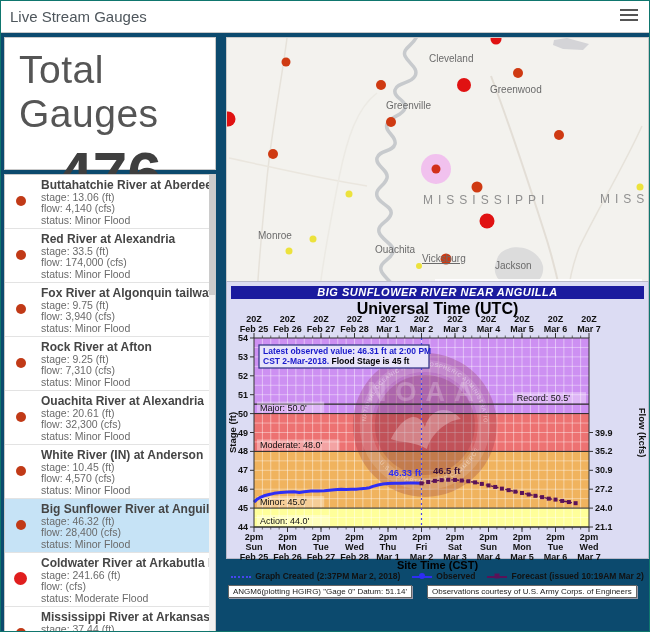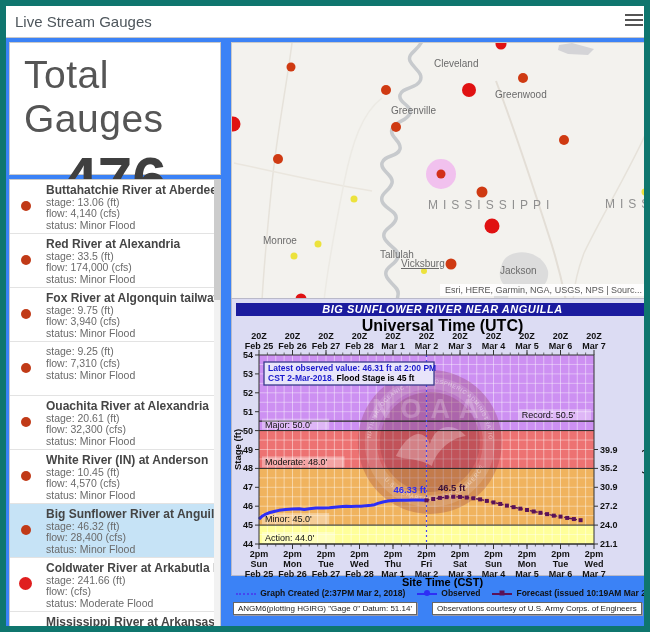--- a/index.html
+++ b/index.html
@@ -1,18 +1,18 @@
 <!DOCTYPE html>
 <html><head>
 <meta charset="utf-8">
 <style>
   * { margin:0; padding:0; box-sizing:border-box; }
   html,body { width:650px; height:632px; }
   body { font-family:"Liberation Sans", sans-serif; background:#e7e7e7; }
-  .app { position:relative; width:650px; height:632px; background:#3b82f6; overflow:hidden; border:6px solid #0f766e; }
+  .app { position:relative; width:650px; height:632px; background:#0c4a6e; overflow:hidden; border:1px solid #0f766e; }
 
   
   .header { position:absolute; left:0; top:0; width:650px; height:32px; background:#fff; border-bottom:1px solid #c8c8c8; }
   .header-title { position:absolute; left:9px; top:7px; font-size:15px; color:#4e565c; }
   .menu-icon { position:absolute; right:13px; top:8px; width:18px; height:14px; cursor:pointer; }
   .menu-icon span { display:block; height:2px; background:#555; margin-bottom:3px; }
 
   .card { position:absolute; background:#fff; border:1px solid #c9c9c9; }
 
   
@@ -38,21 +38,21 @@
   .map-label.spaced { font-size:12px; letter-spacing:5px; color:#8f8f8f; }
   .marker { position:absolute; border-radius:50%; transform:translate(-50%,-50%); cursor:pointer; }
   .marker.minor { background:#cf3a12; }
   .marker.moderate { background:#e01212; }
   .marker.action { background:#ece23c; }
   .halo { position:absolute; width:30px; height:30px; border-radius:50%; background:rgba(240,160,238,.6); transform:translate(-50%,-50%); }
   .halo .center { position:absolute; left:50%; top:50%; width:9px; height:9px; border-radius:50%; background:#d2301a; transform:translate(-50%,-50%); }
   .attribution { position:absolute; right:6px; bottom:3px; background:rgba(255,255,255,.85); padding:1px 5px; font-size:9px; color:#555; }
 
   
-  .chart { left:225px; top:292px; width:423px; height:278px; background:#dcdcf3; border:1px solid #b9b9c9; }
+  .chart { left:225px; top:280px; width:423px; height:278px; background:#dcdcf3; border:1px solid #b9b9c9; }
   .ch-titlebar { position:absolute; left:4px; top:4px; width:413px; height:13px; background:#1b1b9e; color:#fff;
                  font-size:11px; font-weight:bold; font-style:italic; text-align:center; line-height:13px; letter-spacing:.5px; z-index:3; }
   .ch-utc { position:absolute; left:0; top:18px; width:100%; text-align:center; font-size:16px; font-weight:bold; color:#000; z-index:3; }
   .ch-sitetime { position:absolute; left:0; top:277px; width:100%; text-align:center; font-size:11px; font-weight:bold; color:#000; z-index:3; }
   .ch-legend { position:absolute; left:0; top:289px; width:100%; display:flex; justify-content:center; gap:12px; align-items:center;
                font-size:8.5px; font-weight:bold; color:#111; z-index:3; }
   .leg-item { display:flex; align-items:center; gap:4px; }
   .sw { position:relative; display:inline-block; width:20px; height:7px; }
   .sw i { position:absolute; left:0; right:0; top:3px; height:0; }
   .sw.dotted i { border-top:2px dotted #4646f0; }
@@ -104,20 +104,21 @@
     </div>
     <div class="gauge-item">
       <span class="dot minor"></span>
       <div class="gauge-name">Fox River at Algonquin tailwater</div>
       <div class="gauge-line">stage: 9.75 (ft)</div>
       <div class="gauge-line">flow: 3,940 (cfs)</div>
       <div class="gauge-line">status: Minor Flood</div>
     </div>
     <div class="gauge-item">
       <span class="dot minor"></span>
+      <div class="gauge-name">Rock River at Afton</div>
       <div class="gauge-line">stage: 9.25 (ft)</div>
       <div class="gauge-line">flow: 7,310 (cfs)</div>
       <div class="gauge-line">status: Minor Flood</div>
     </div>
     <div class="gauge-item">
       <span class="dot minor"></span>
       <div class="gauge-name">Ouachita River at Alexandria</div>
       <div class="gauge-line">stage: 20.61 (ft)</div>
       <div class="gauge-line">flow: 32,300 (cfs)</div>
       <div class="gauge-line">status: Minor Flood</div>
@@ -188,22 +189,22 @@
         <div class="marker moderate" style="left: 69px; top: 256px; width: 11px; height: 11px;"></div>
         <div class="halo" style="left: 209px; top: 131px;">
           <span class="center"></span>
         </div>
         <div class="map-label" style="left: 202px; top: 15px;">Cleveland</div>
         <div class="map-label" style="left: 159px; top: 62px;">Greenville</div>
         <div class="map-label" style="left: 263px; top: 46px;">Greenwood</div>
         <div class="map-label spaced" style="left: 196px; top: 155px;">MISSISSIPPI</div>
         <div class="map-label spaced" style="left: 373px; top: 154px;">MISSISS</div>
         <div class="map-label" style="left: 31px; top: 192px;">Monroe</div>
-        <div class="map-label" style="left: 148px; top: 206px;">Tallulah</div>
-        <div class="map-label" style="left: 169px; top: 215px; text-decoration: underline;">Vicksburg</div>
+        <div class="map-label" style="left: 148px; top: 206px;">Ouachita</div>
+        <div class="map-label" style="left: 195px; top: 215px; text-decoration: underline;">Vicksburg</div>
         <div class="map-label" style="left: 268px; top: 222px;">Jackson</div>
       </div>
     <div class="attribution">Esri, HERE, Garmin, NGA, USGS, NPS | Sourc...</div>
   </div>
 
   <div class="card chart">
     <div class="ch-titlebar">BIG SUNFLOWER RIVER NEAR ANGUILLA</div>
     <div class="ch-utc">Universal Time (UTC)</div>
     <svg id="plot-svg" width="421" height="332">
         <rect x="27" y="56" width="335" height="75.6" fill="#cd90f2"></rect>

